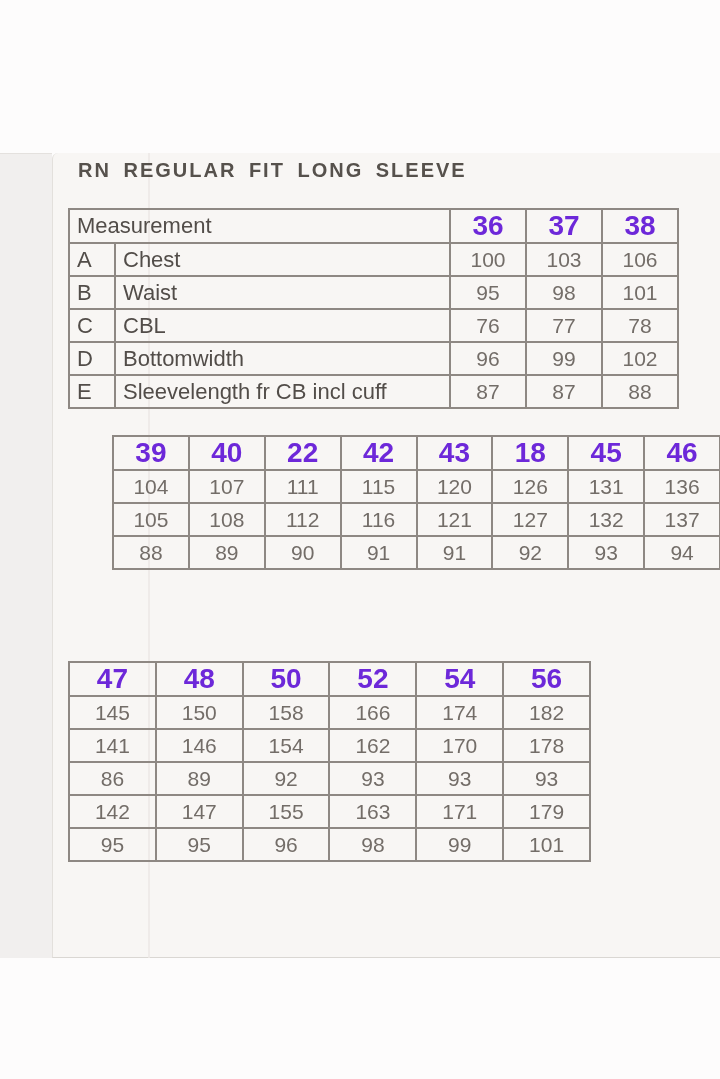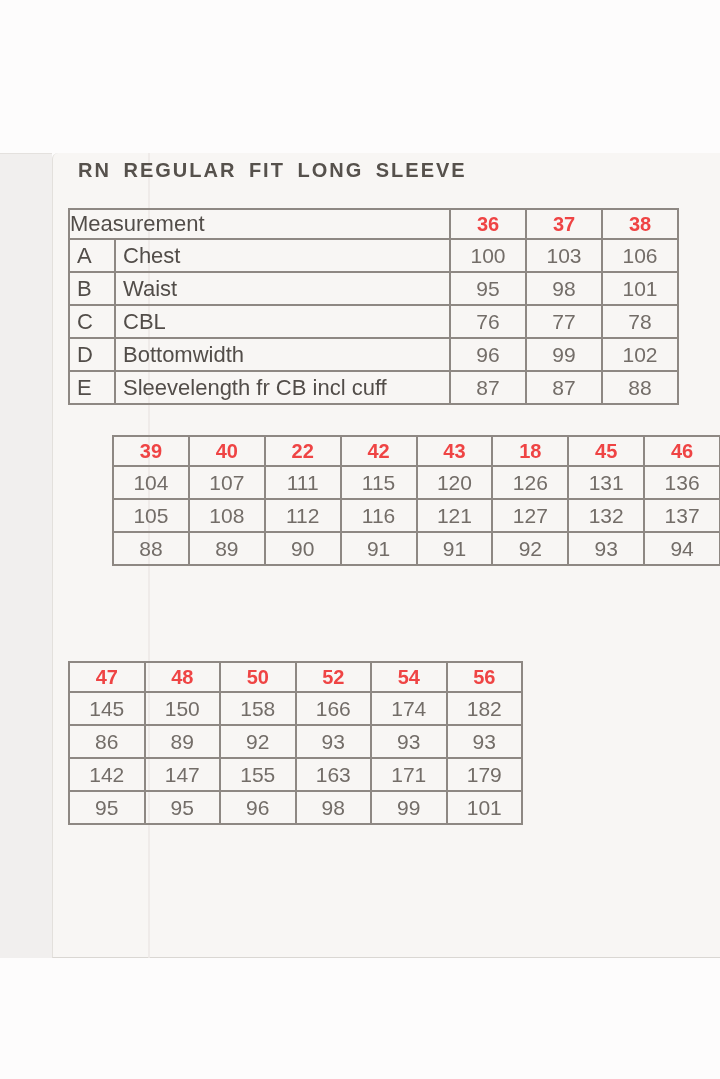--- a/index.html
+++ b/index.html
@@ -46,34 +46,34 @@
     text-align:center;
     vertical-align:middle;
     font-size:21px;
     color:#736d68;
     overflow:hidden;
     white-space:nowrap;
   }
   .t th {
     height:30px;
     font-weight:bold;
-    font-size:20px;
-    color:#ef4444;
+    font-size:28px;
+    color:#6d28d9;
   }
   .t1 { left:68px; top:208px; width:609px; }
   .t1 th.mh {
-    text-align:left; 
+    text-align:left; padding-left:7px;
     font-weight:normal; font-size:22px; color:#524d49;
   }
   .t1 td.key, .t1 td.label {
     text-align:left; padding-left:7px;
     color:#524d49; font-size:22px;
   }
   .t2 { left:68px; top:435px; width:609px;margin-left:44px; }
-  .t3 { left:68px; top:661px; width:455px; }
+  .t3 { left:68px; top:661px; width:523px; }
 </style>
 </head>
 <body>
 
 <div class="backdrop-strip"></div>
 <div class="paper"></div>
 <div class="crease"></div>
 
 <h1 class="title">RN REGULAR FIT LONG SLEEVE</h1>
 
@@ -193,20 +193,28 @@
   <tbody id="t3-body">
       <tr>
         <td>145</td>
         <td>150</td>
         <td>158</td>
         <td>166</td>
         <td>174</td>
         <td>182</td>
       </tr>
       <tr>
+        <td>141</td>
+        <td>146</td>
+        <td>154</td>
+        <td>162</td>
+        <td>170</td>
+        <td>178</td>
+      </tr>
+      <tr>
         <td>86</td>
         <td>89</td>
         <td>92</td>
         <td>93</td>
         <td>93</td>
         <td>93</td>
       </tr>
       <tr>
         <td>142</td>
         <td>147</td>

